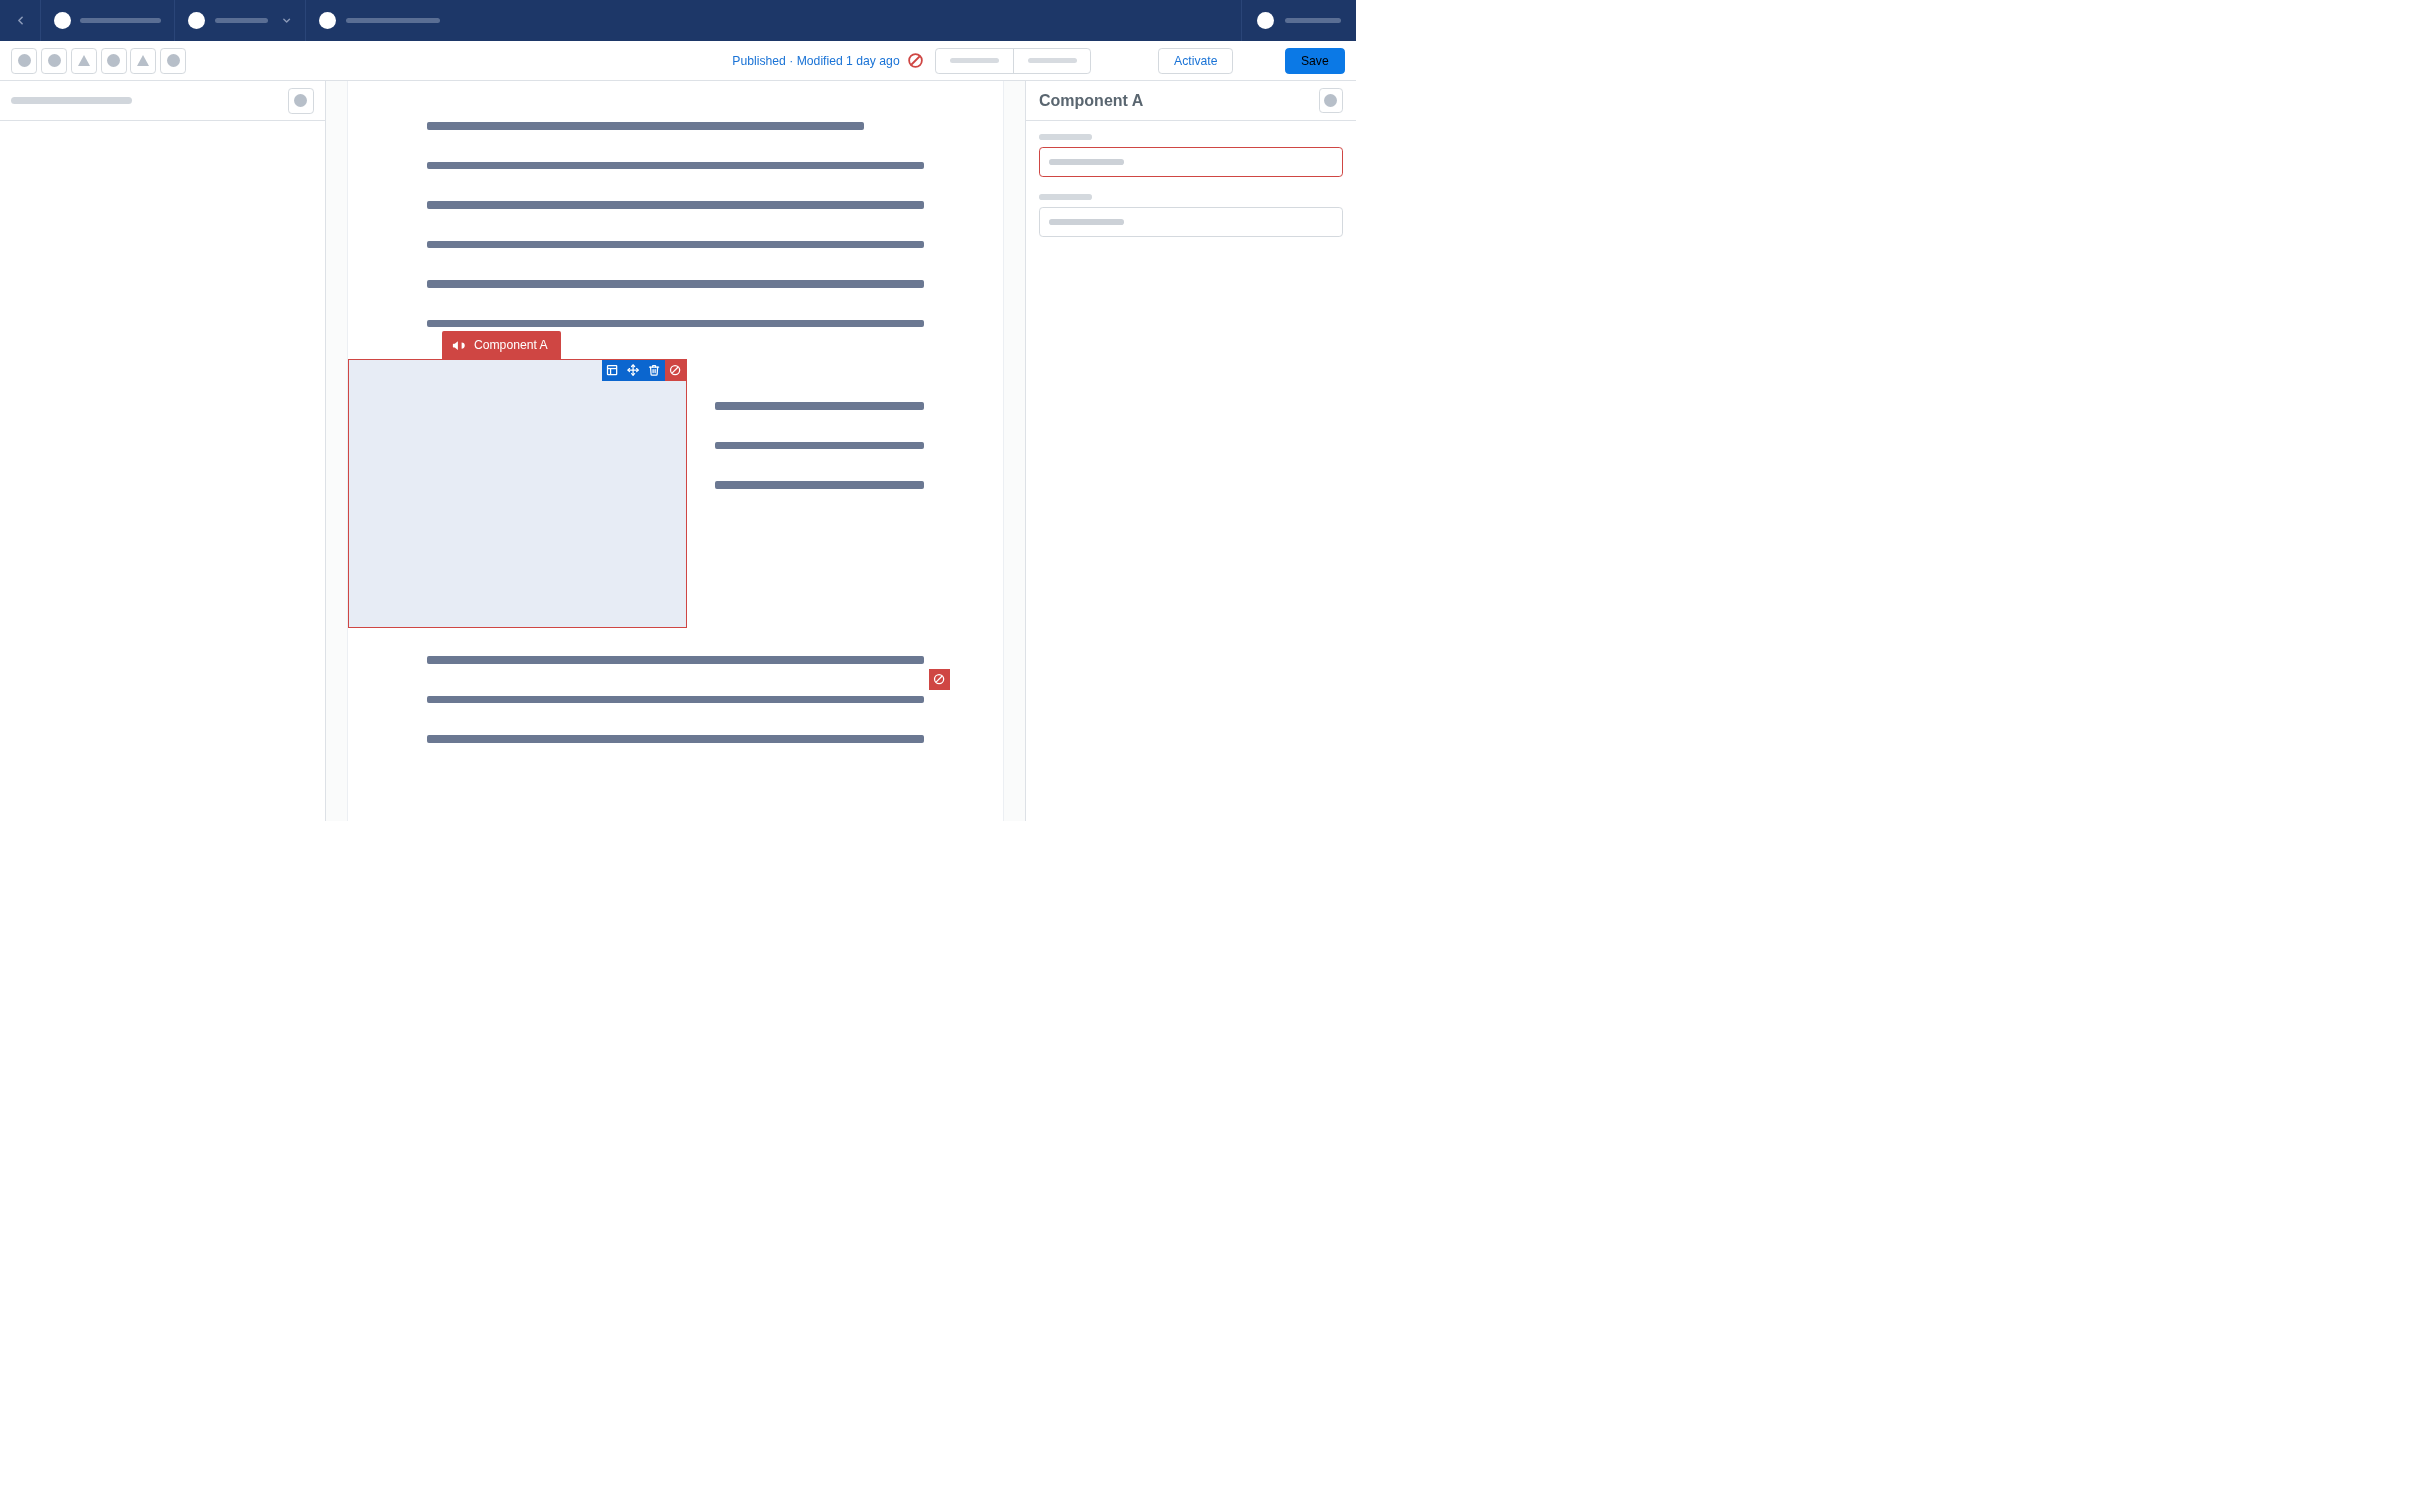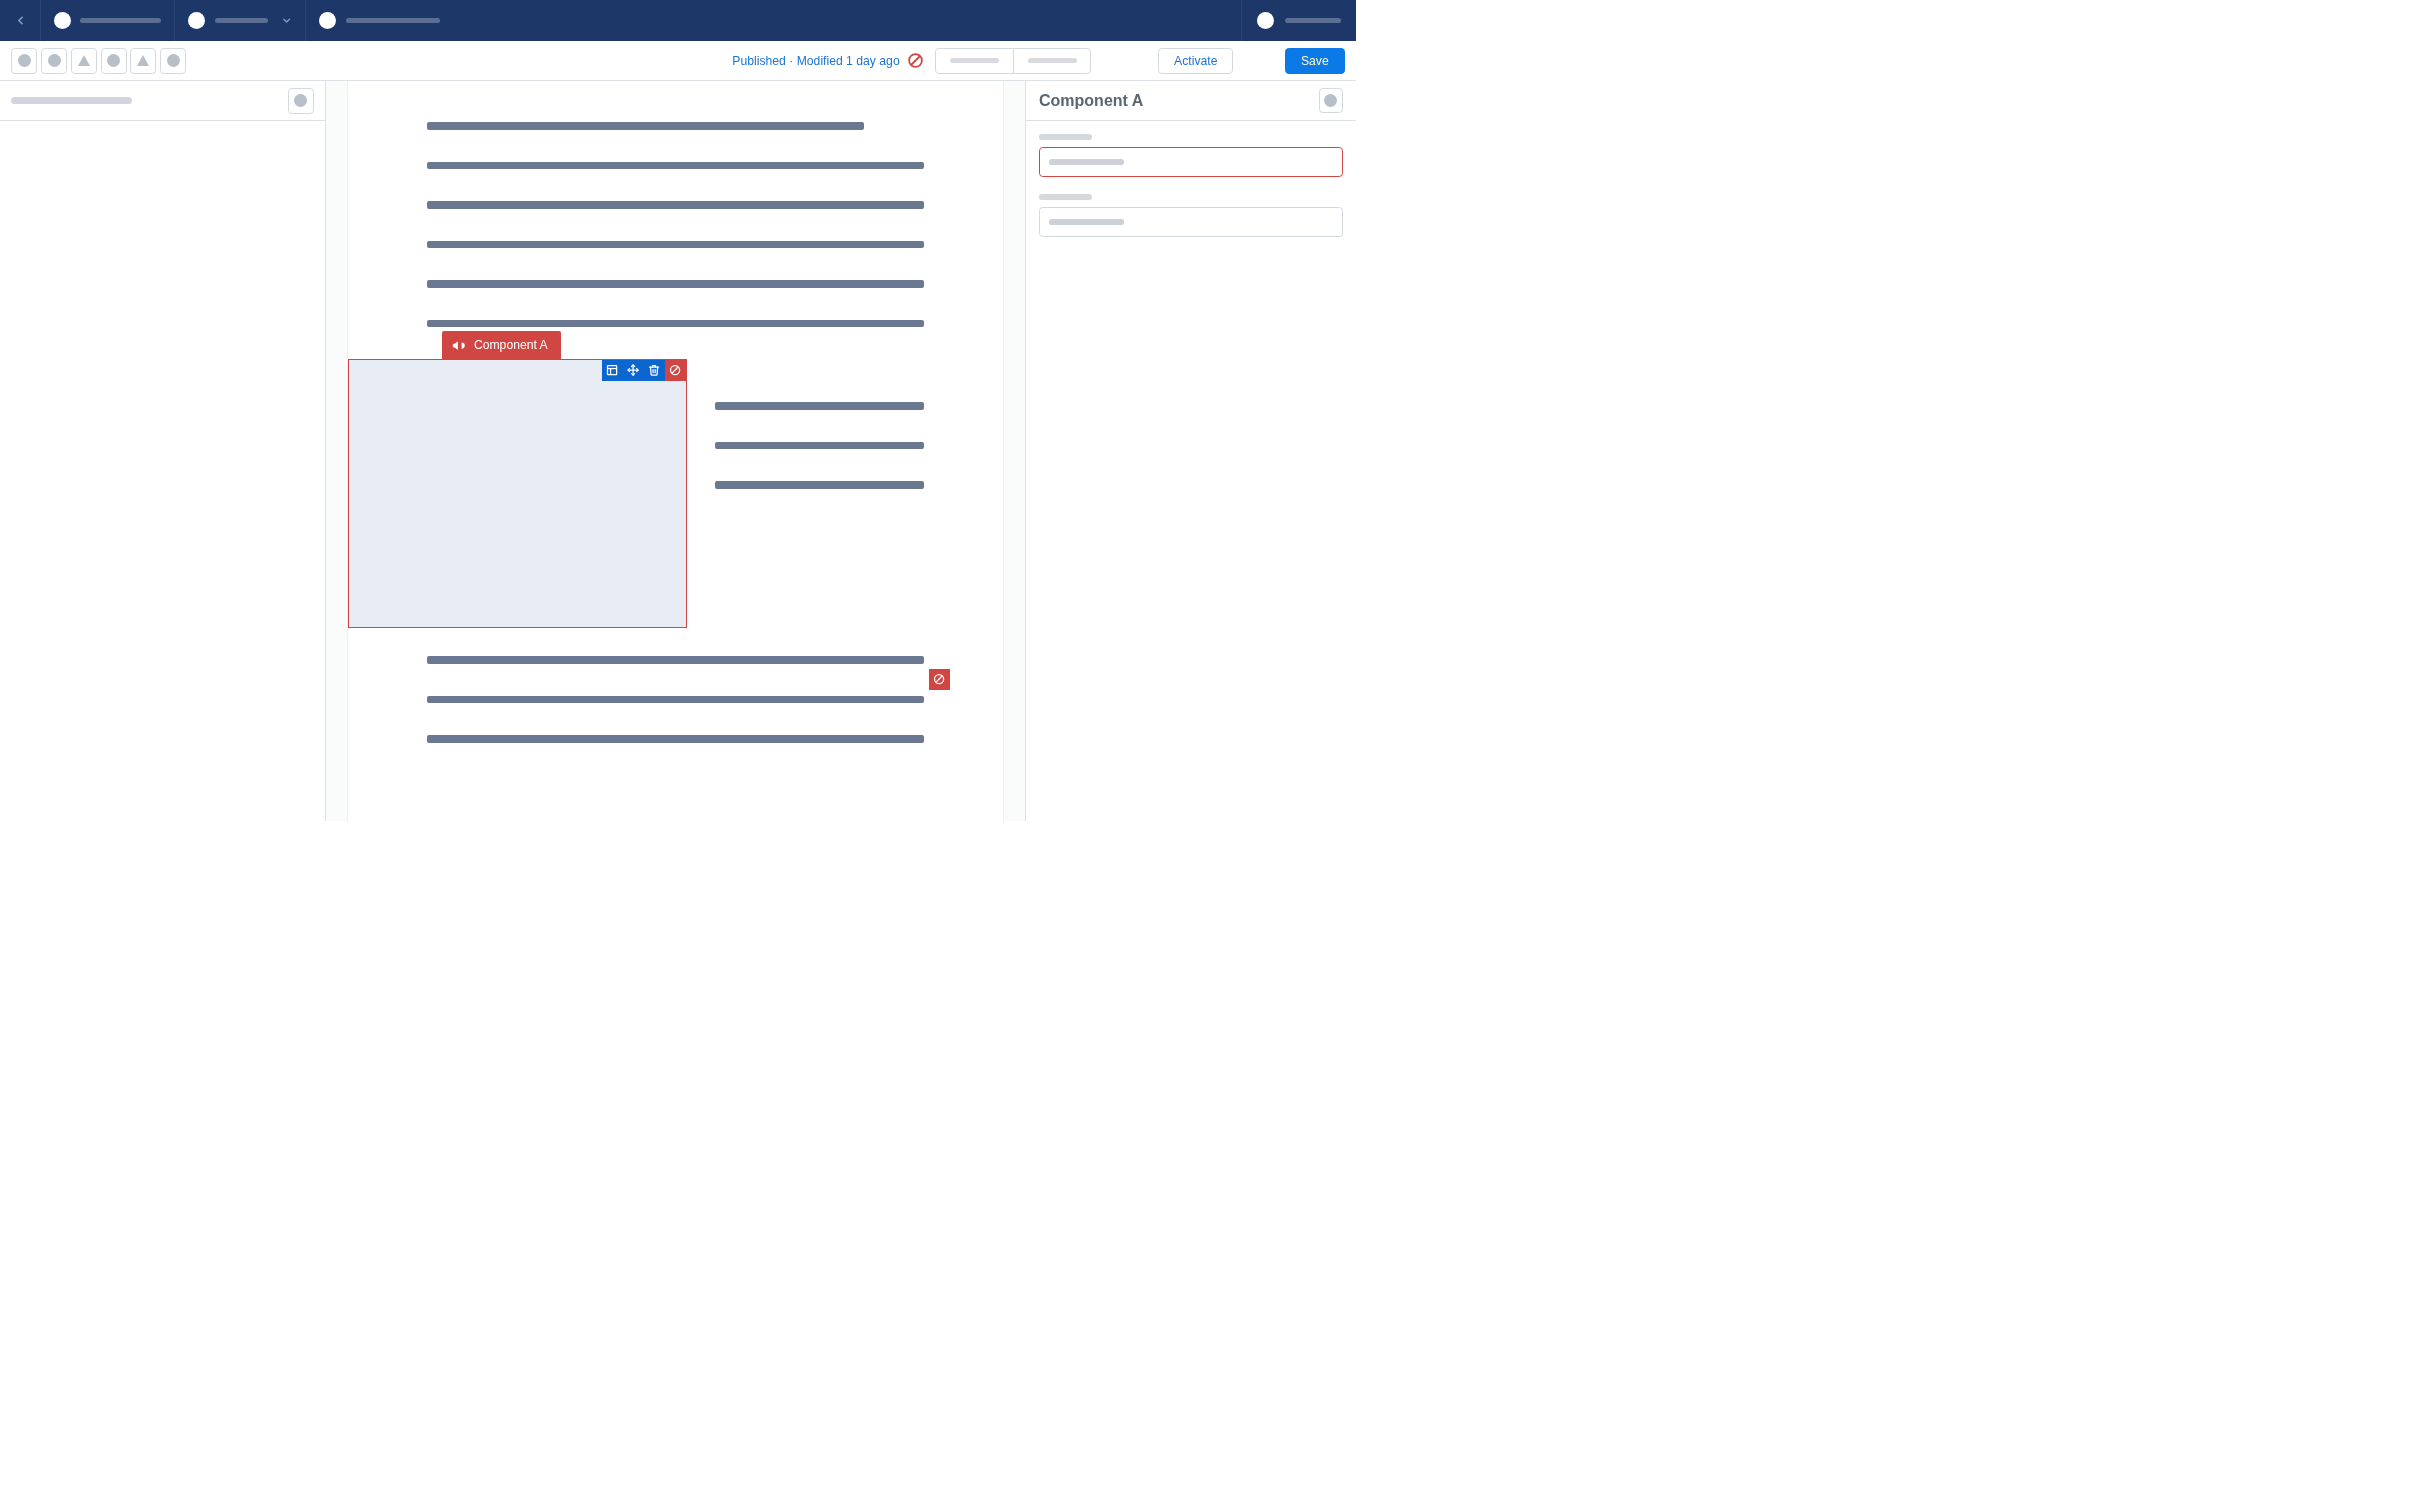--- a/index.html
+++ b/index.html
@@ -23,21 +23,21 @@
   .toolbar .iconbtn .tri { width: 0; height: 0; border-left: 6.6px solid transparent; border-right: 6.6px solid transparent; border-bottom: 11.3px solid #b7bfc9; }
   .toolbar .spacer { flex: 1; }
   .toolbar .status { color: #1a73d6; font-size: 12.2px; margin-right: 7.5px; }
   .toolbar .warn { margin-right: 11.3px; display: flex; align-items: center; }
   .toolbar .segmented { border: 0.9px solid #d4d9de; border-radius: 3.8px; height: 26px; display: flex; overflow: hidden; margin-right: 22.6px; }
   .toolbar .segmented .seg { width: 77px; display: flex; align-items: center; justify-content: center; }
   .toolbar .segmented .seg + .seg { border-left: 0.9px solid #d4d9de; }
   .toolbar .seg .ph { width: 49px; height: 5.6px; background: #d7dbe0; border-radius: 2.8px; }
   .toolbar .btn { height: 26px; border-radius: 3.8px; padding: 0 15px; font-size: 12.2px; display: flex; align-items: center; justify-content: center; cursor: pointer; margin-left: 44px; }
   .toolbar .btn-secondary { border: 0.9px solid #d4d9de; color: #1a73d6; background: #fff; margin-right: 7.5px; }
-  .toolbar .btn-primary { background: #0b79e6; color: #fef9c3; border: 0.9px solid #0b79e6; }
+  .toolbar .btn-primary { background: #0b79e6; color: #000000; border: 0.9px solid #0b79e6; }
 
   
   .main { display: flex; height: calc(100% - 81px); }
   .leftpanel { width: 326px; border-right: 0.9px solid #dde1e6; background: #fff; }
   .leftpanel .lphead { height: 40px; border-bottom: 0.9px solid #dde1e6; display: flex; align-items: center; padding: 0 11.3px; }
   .leftpanel .lphead .ph { width: 121px; height: 7.5px; background: #d1d6dc; border-radius: 3.8px; }
   .leftpanel .lphead .sp { flex: 1; }
   .leftpanel .lphead .sq { width: 26px; height: 26px; border: 0.9px solid #d4d9de; border-radius: 3.8px; display: flex; align-items: center; justify-content: center; }
   .leftpanel .lphead .sq .ci { width: 13px; height: 13px; border-radius: 50%; background: #b7bfc9; }
 

